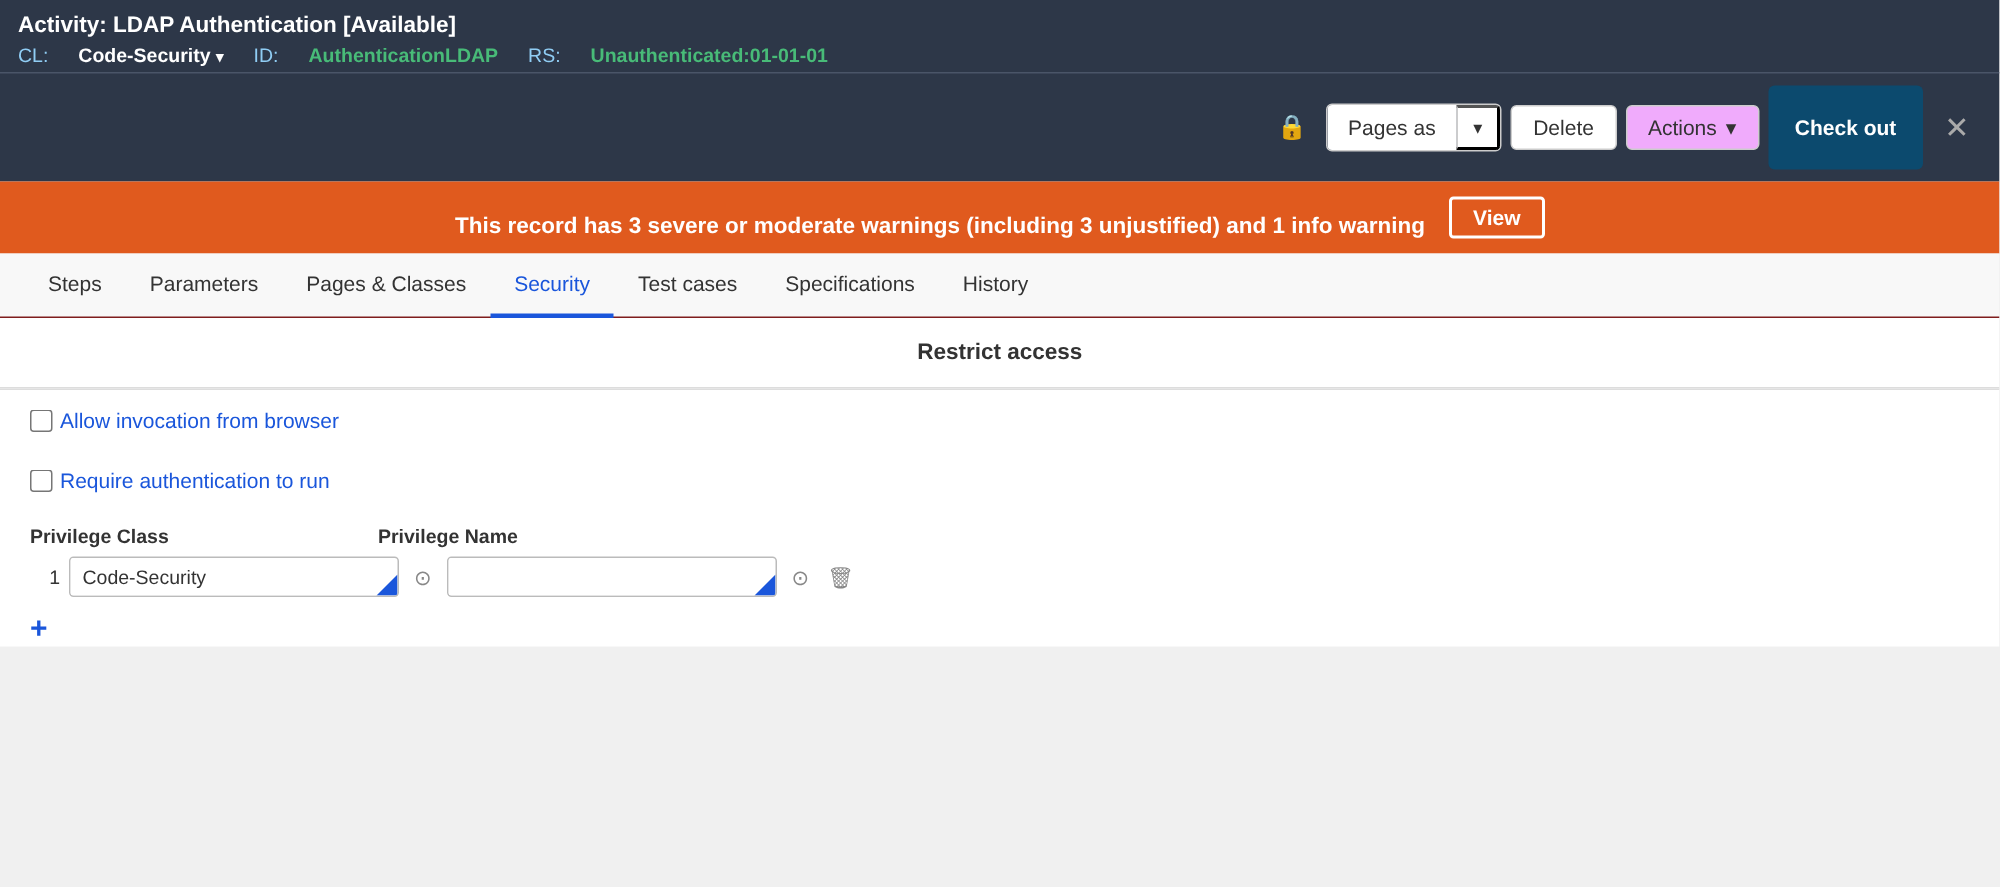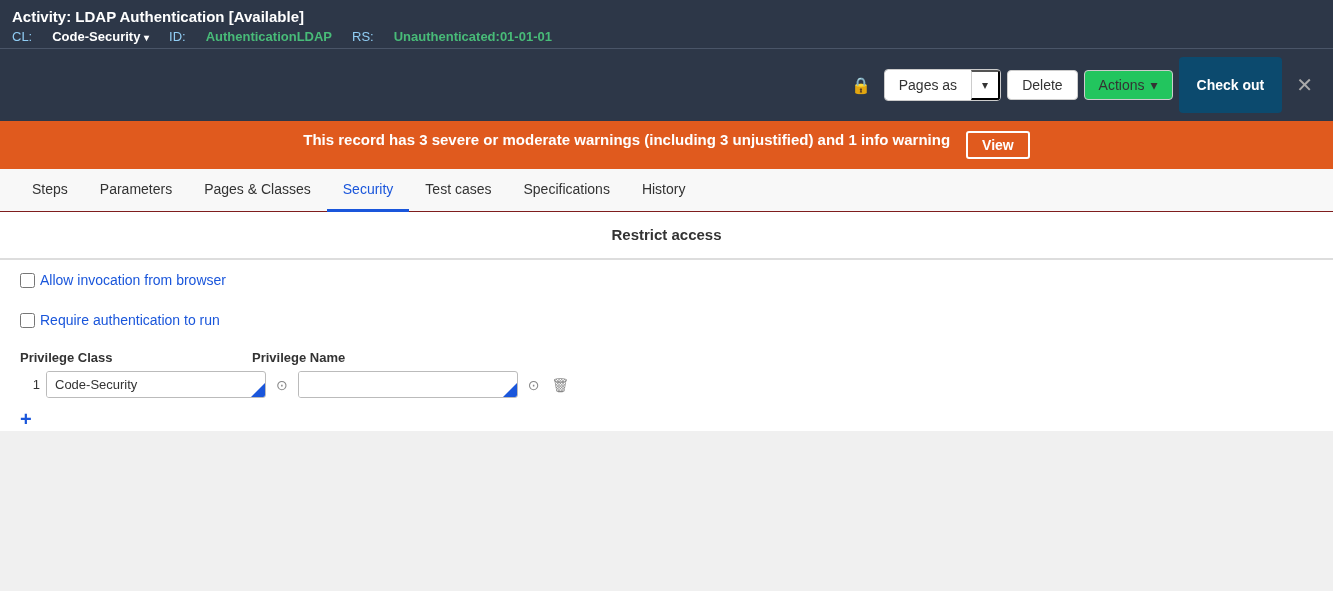--- a/index.html
+++ b/index.html
@@ -96,21 +96,21 @@
     }
     .btn-actions {
       display: inline-flex;
       align-items: center;
       padding: 6px 14px;
       border-radius: 4px;
       font-size: 14px;
       font-weight: 500;
       cursor: pointer;
       border: 1px solid #ccc;
-      background: #22c55e;
+      background: #f0abfc;
       color: #333;
       gap: 6px;
     }
     .btn-checkout {
       padding: 20px 18px;
       border-radius: 4px;
       font-size: 14px;
       font-weight: bold;
       cursor: pointer;
       border: none;
@@ -124,21 +124,21 @@
       font-size: 20px;
       cursor: pointer;
       padding: 4px 8px;
     }
 
     
     .warning-banner {
       background: #e05a1e;
       color: white;
       display: flex;
-      align-items: flex-start;
+      align-items: flex-end;
       justify-content: center;
       padding: 10px 16px;
       font-size: 15px;
       font-weight: bold;
       gap: 16px;
     }
     .warning-banner .view-btn {
       border: 2px solid white;
       color: white;
       background: transparent;

